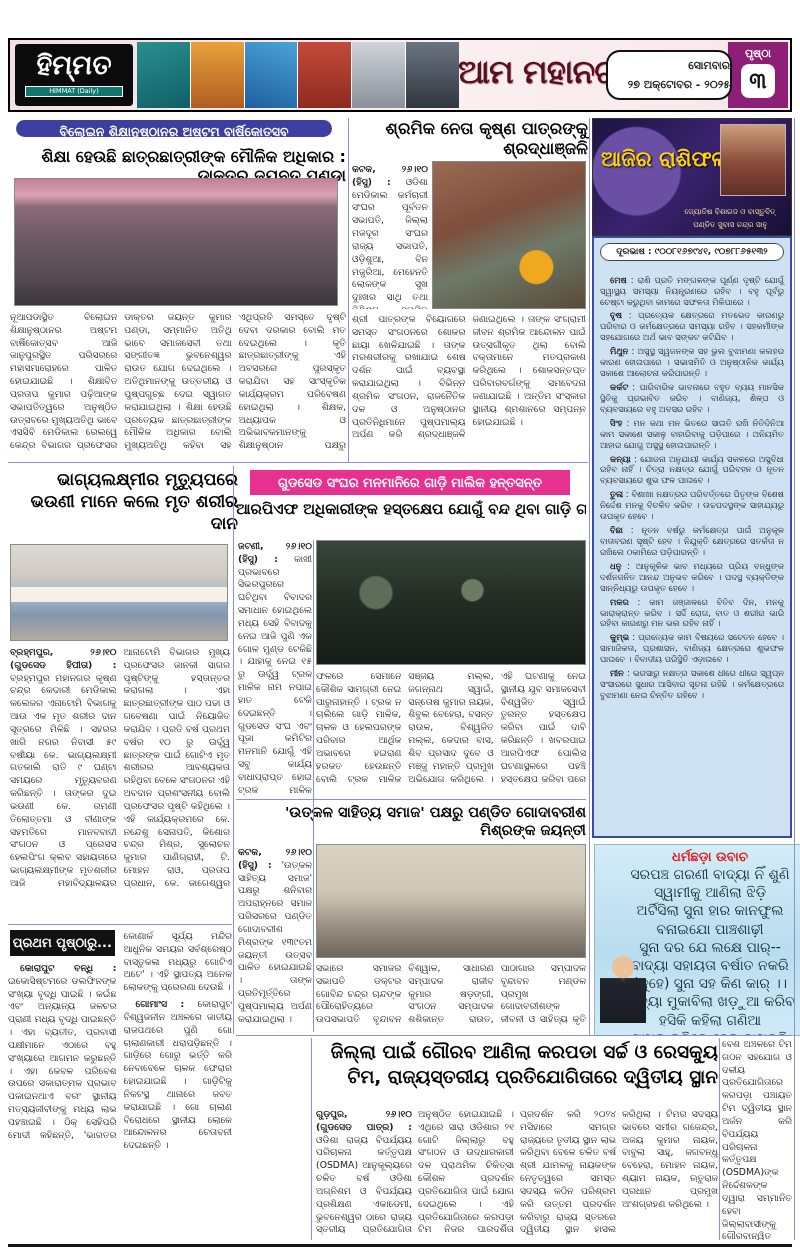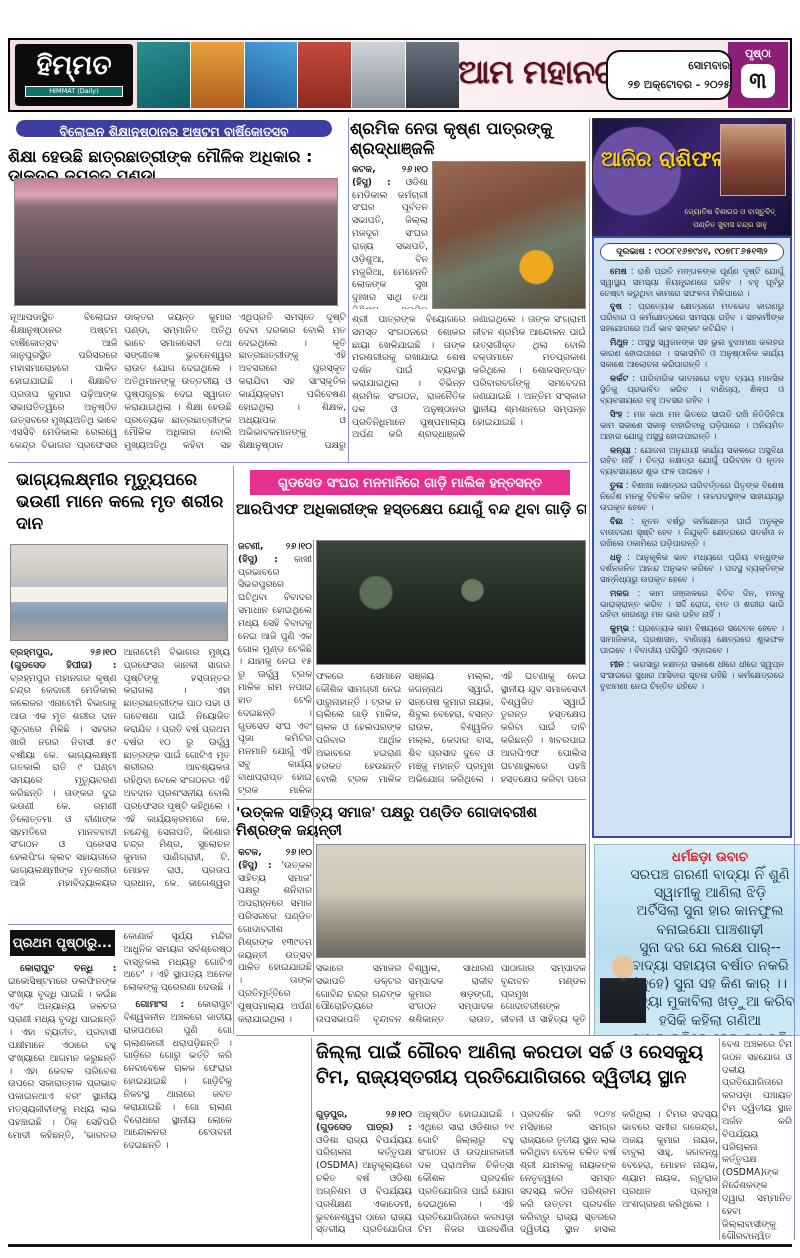--- a/index.html
+++ b/index.html
@@ -19,21 +19,21 @@
             white-space:nowrap;letter-spacing:-1px;text-shadow:1px 1px 0 #d8b5ba}
   .page-purple{right:2px;top:2px;width:60px;height:66px;background:#8e1f77;text-align:center}
   .page-label{color:#fff;font-size:11px;font-weight:bold;margin-top:5px}
   .page-num{margin:4px auto 0;width:34px;height:34px;background:#fff;border-radius:8px;
             font-size:22px;font-weight:bold;color:#111;line-height:34px}
   .date-box{right:58px;top:10px;width:126px;height:50px;background:#fff;border:2px solid #111;
             border-radius:14px;text-align:right;padding-top:7px}
   .date-day{font-size:11px;font-weight:bold}
   .date-date{font-size:11px;font-weight:bold;margin-top:6px}
   
-  .hl{font-weight:bold;color:#000;text-align:left}
+  .hl{font-weight:bold;color:#000;text-align:right}
   .body{font-size:9.3px;line-height:1.38;text-align:justify;overflow:hidden}
   .cols2{column-count:2;column-gap:7px}
   .cols3{column-count:3;column-gap:7px}
   .cols4{column-count:4;column-gap:6px}
   .dl{font-weight:bold}
   .ribbon-blue{left:16px;top:120px;width:316px;height:17px;background:#3c3f9f;border-radius:12px;
                color:#fff;font-size:12.5px;font-weight:bold;line-height:23px;text-align:center}
   .ribbon-pink{left:250px;top:470px;width:320px;height:25px;background:#e73190;color:#fff;
                font-size:13px;font-weight:bold;line-height:25px;text-align:center}
   
@@ -51,21 +51,21 @@
   
   .horo-head{left:592px;top:118px;width:200px;height:118px;overflow:hidden;
              background:radial-gradient(circle at 22% 45%,#6a4fa5 0 26%,rgba(0,0,0,0) 27%),
              linear-gradient(135deg,#1b1440 0%,#3a2370 45%,#151033 100%);border:1px solid #333}
   .horo-title{position:absolute;left:8px;top:28px;font-size:21px;font-weight:bold;color:#ffd400;
               text-shadow:1px 1px 2px #000;white-space:nowrap}
   .horo-cred{position:absolute;right:6px;font-size:7.5px;color:#ffe9a8;text-align:center;width:110px}
   .horo-body{left:592px;top:236px;width:200px;height:602px;background:#cfe2f3;border:2px solid #3a4aa8;
              padding:5px 6px;font-size:8.4px;line-height:1.3;text-align:justify;overflow:hidden}
   .horo-phone{border:1.5px solid #444;border-radius:10px;background:#fff;font-size:9px;font-weight:bold;
-              text-align:center;padding:2px 0;margin-bottom:5px}
+              text-align:center;padding:2px 0;margin-bottom:14px}
   .horo-p{margin-bottom:3px;text-indent:10px}
   
   .fp{left:8px;top:930px;width:224px;height:310px}
   .fp-bar{background:#111;color:#fff;font-size:13px;font-weight:bold;text-align:center;
           padding:4px 0;margin:0 2px 6px}
   .fp-text{margin-bottom:4px;text-indent:12px}
   
   .poem{left:594px;top:844px;width:232px;height:192px;border:1px solid #9ab4c4;overflow:hidden;
         background:linear-gradient(180deg,#d3ecf8 0%,#b9ddee 55%,#cfeaf7 100%);text-align:center}
   .poem-title{color:#e01818;font-weight:bold;font-size:13px;margin-top:4px}

